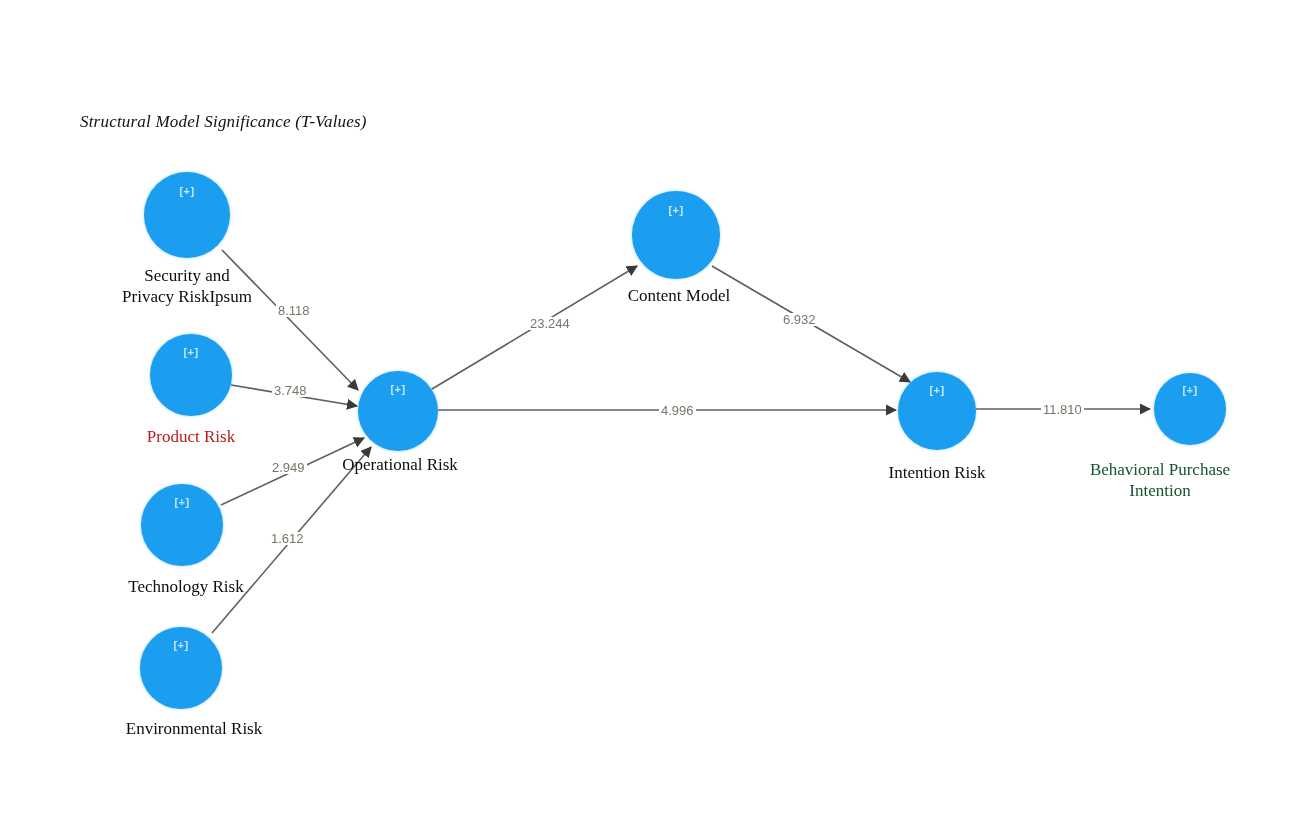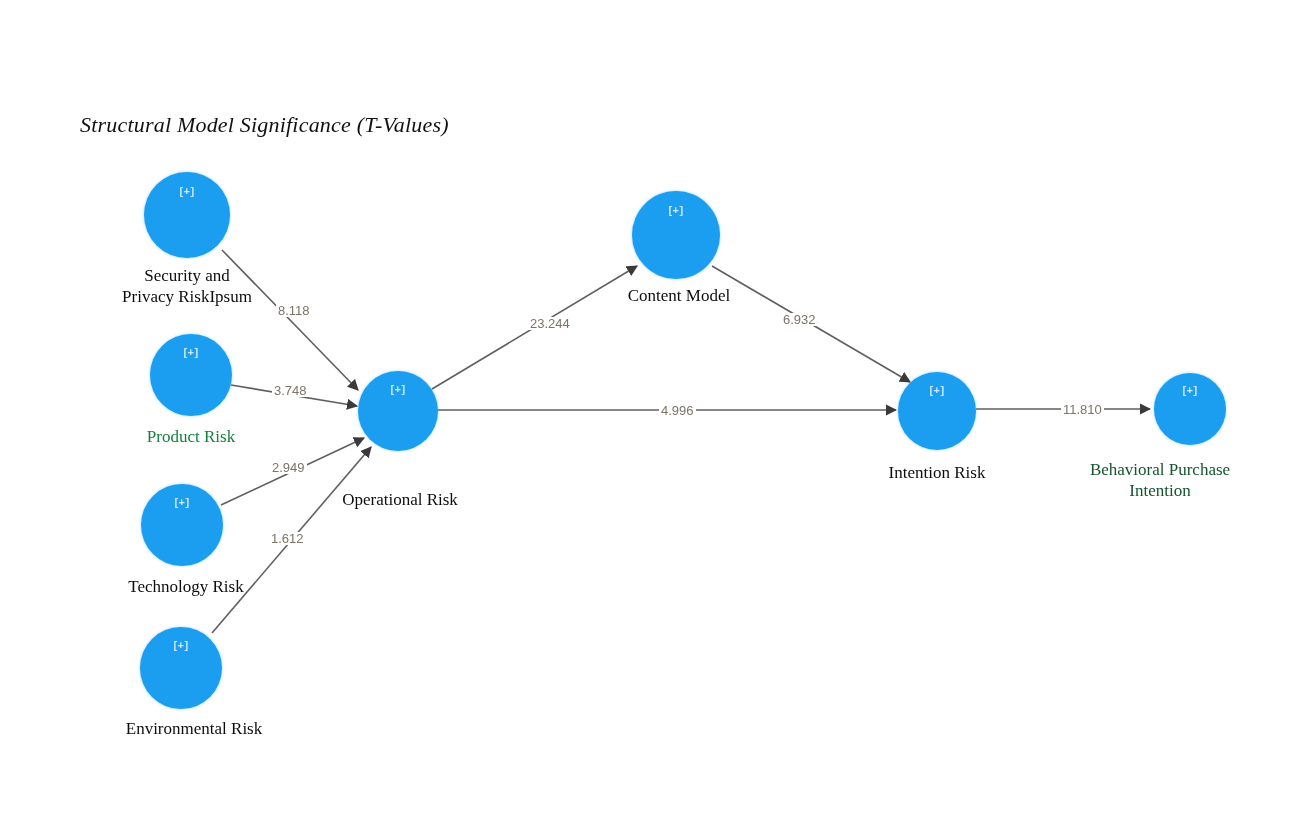--- a/index.html
+++ b/index.html
@@ -14,21 +14,21 @@
     background: #ffffff;
     overflow: hidden;
     font-family: "Liberation Serif", "DejaVu Serif", serif;
   }
   #diagram-title {
     position: absolute;
     left: 80px;
     top: 112px;
     font-family: "Liberation Serif", "DejaVu Serif", serif;
     font-style: italic;
-    font-size: 22px;
+    font-size: 17px;
     color: #111111;
     white-space: nowrap;
     letter-spacing: 0.2px;
   }
   svg#edges {
     position: absolute;
     left: 0;
     top: 0;
     width: 1316px;
     height: 838px;
@@ -98,33 +98,33 @@
 
   <div id="nodes-layer">
       <div class="node" style="left: 144px; top: 172px; width: 86px; height: 86px; background: rgb(27, 157, 240);">
         <span class="node-plus" style="top: 13px;">[+]</span>
       </div>
       <div class="node-label" style="width: 220px; left: 77px; top: 266px; color: rgb(13, 13, 13);">Security and
 Privacy RiskIpsum</div>
       <div class="node" style="left: 150px; top: 334px; width: 82px; height: 82px; background: rgb(27, 157, 240);">
         <span class="node-plus" style="top: 12px;">[+]</span>
       </div>
-      <div class="node-label" style="width: 220px; left: 81px; top: 427px; color: #15803d;">Product Risk</div>
+      <div class="node-label" style="width: 220px; left: 81px; top: 427px; color: #b91c1c;">Product Risk</div>
       <div class="node" style="left: 141px; top: 484px; width: 82px; height: 82px; background: rgb(27, 157, 240);">
         <span class="node-plus" style="top: 12px;">[+]</span>
       </div>
       <div class="node-label" style="width: 220px; left: 76px; top: 577px; color: rgb(13, 13, 13);">Technology Risk</div>
       <div class="node" style="left: 140px; top: 627px; width: 82px; height: 82px; background: rgb(27, 157, 240);">
         <span class="node-plus" style="top: 12px;">[+]</span>
       </div>
       <div class="node-label" style="width: 240px; left: 74px; top: 719px; color: rgb(13, 13, 13);">Environmental Risk</div>
       <div class="node" style="left: 358px; top: 371px; width: 80px; height: 80px; background: rgb(27, 157, 240);">
         <span class="node-plus" style="top: 12px;">[+]</span>
       </div>
-      <div class="node-label" style="width: 220px; left: 290px; top: 490px; color: rgb(13, 13, 13);">Operational Risk</div>
+      <div class="node-label" style="width: 220px; left: 290px; top: 455px; color: rgb(13, 13, 13);">Operational Risk</div>
       <div class="node" style="left: 632px; top: 191px; width: 88px; height: 88px; background: rgb(27, 157, 240);">
         <span class="node-plus" style="top: 13px;">[+]</span>
       </div>
       <div class="node-label" style="width: 220px; left: 569px; top: 286px; color: rgb(13, 13, 13);">Content Model</div>
       <div class="node" style="left: 898px; top: 372px; width: 78px; height: 78px; background: rgb(27, 157, 240);">
         <span class="node-plus" style="top: 12px;">[+]</span>
       </div>
       <div class="node-label" style="width: 220px; left: 827px; top: 463px; color: rgb(13, 13, 13);">Intention Risk</div>
       <div class="node" style="left: 1154px; top: 373px; width: 72px; height: 72px; background: rgb(27, 157, 240);">
         <span class="node-plus" style="top: 11px;">[+]</span>
@@ -133,16 +133,16 @@
 Intention</div>
     </div>
   <div id="edge-labels-layer">
       <div class="edge-label" style="left: 276px; top: 304px; color: rgb(123, 116, 104);">8.118</div>
       <div class="edge-label" style="left: 272px; top: 384px; color: rgb(123, 116, 104);">3.748</div>
       <div class="edge-label" style="left: 270px; top: 461px; color: rgb(123, 116, 104);">2.949</div>
       <div class="edge-label" style="left: 269px; top: 532px; color: rgb(123, 116, 104);">1.612</div>
       <div class="edge-label" style="left: 516px; top: 317px; color: rgb(123, 116, 104); margin-left: 12px;">23.244</div>
       <div class="edge-label" style="left: 781px; top: 313px; color: rgb(123, 116, 104); text-align: center;">6.932</div>
       <div class="edge-label" style="left: 659px; top: 404px; color: rgb(123, 116, 104);">4.996</div>
-      <div class="edge-label" style="left: 1041px; top: 403px; color: rgb(123, 116, 104); margin-left: 20px;">11.810</div>
+      <div class="edge-label" style="left: 1041px; top: 403px; color: rgb(123, 116, 104);">11.810</div>
     </div>
 
 </div>
 
 </body></html>

